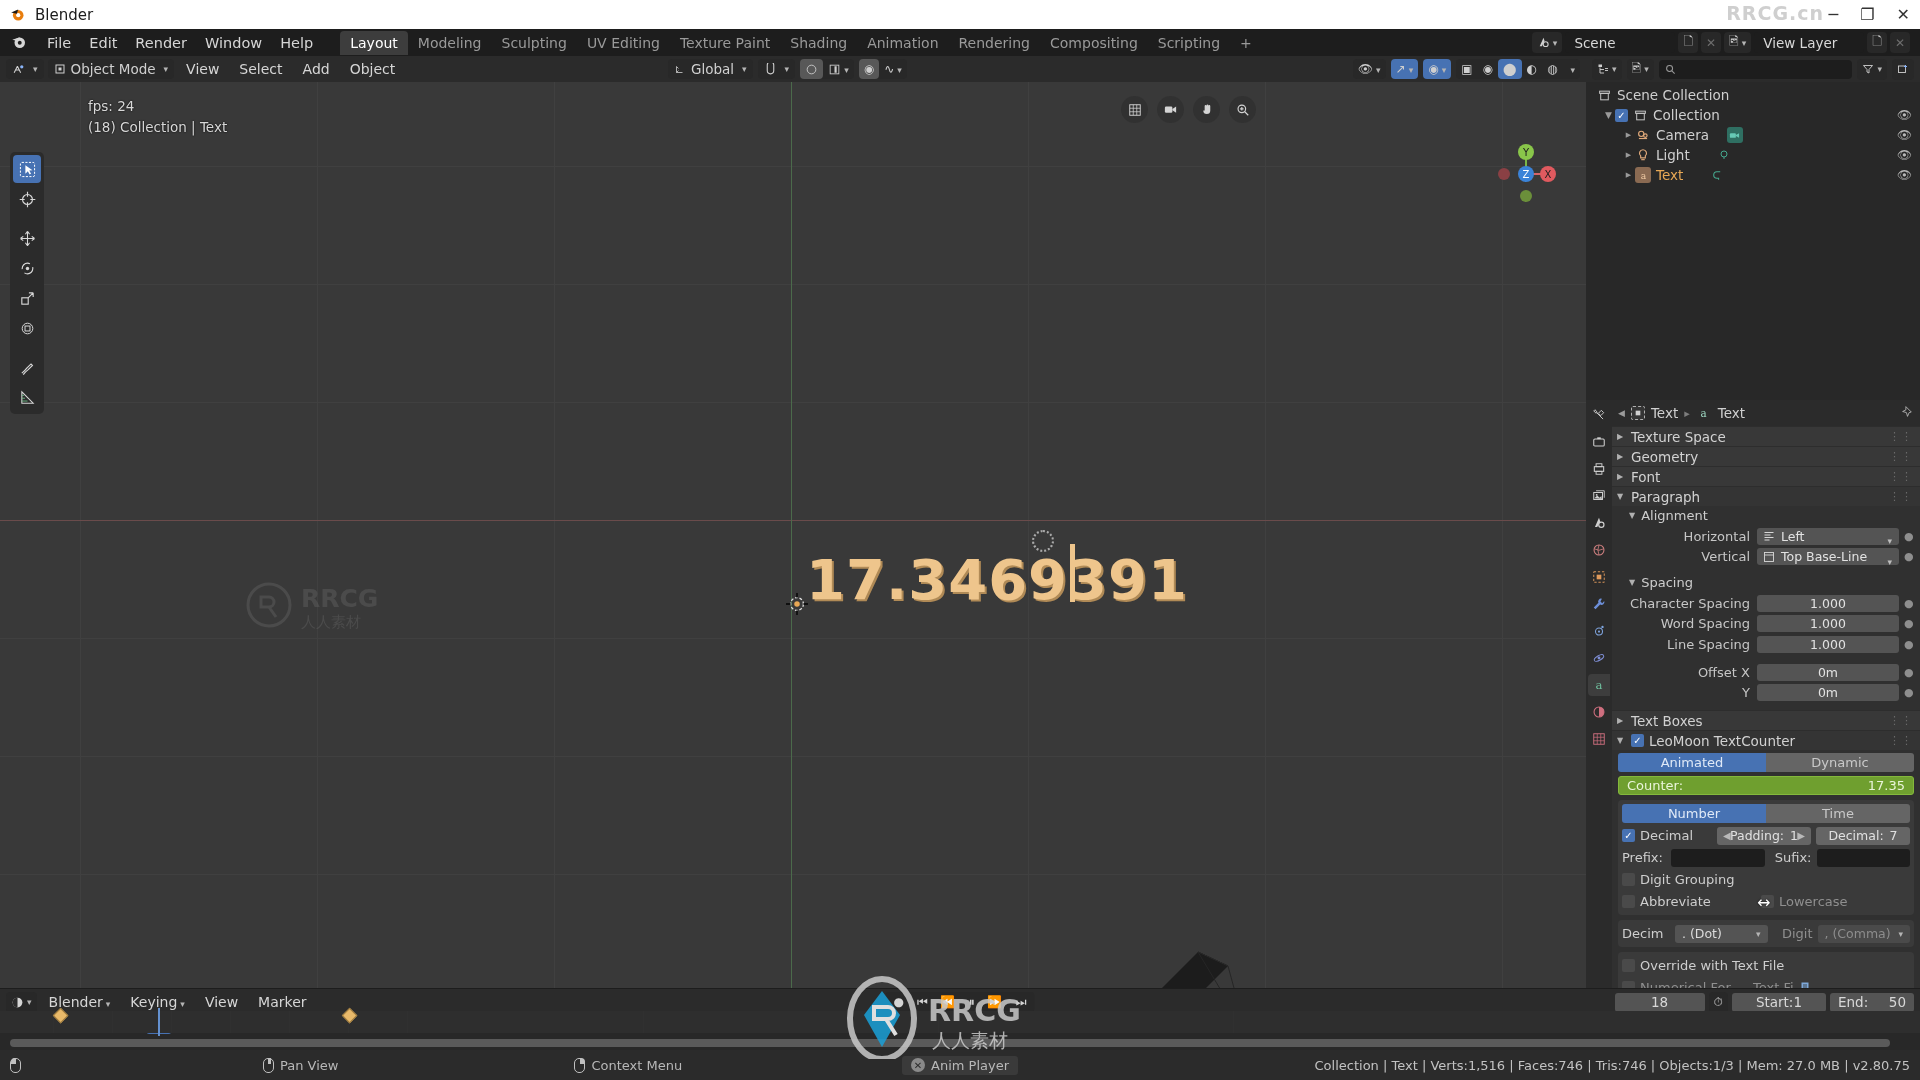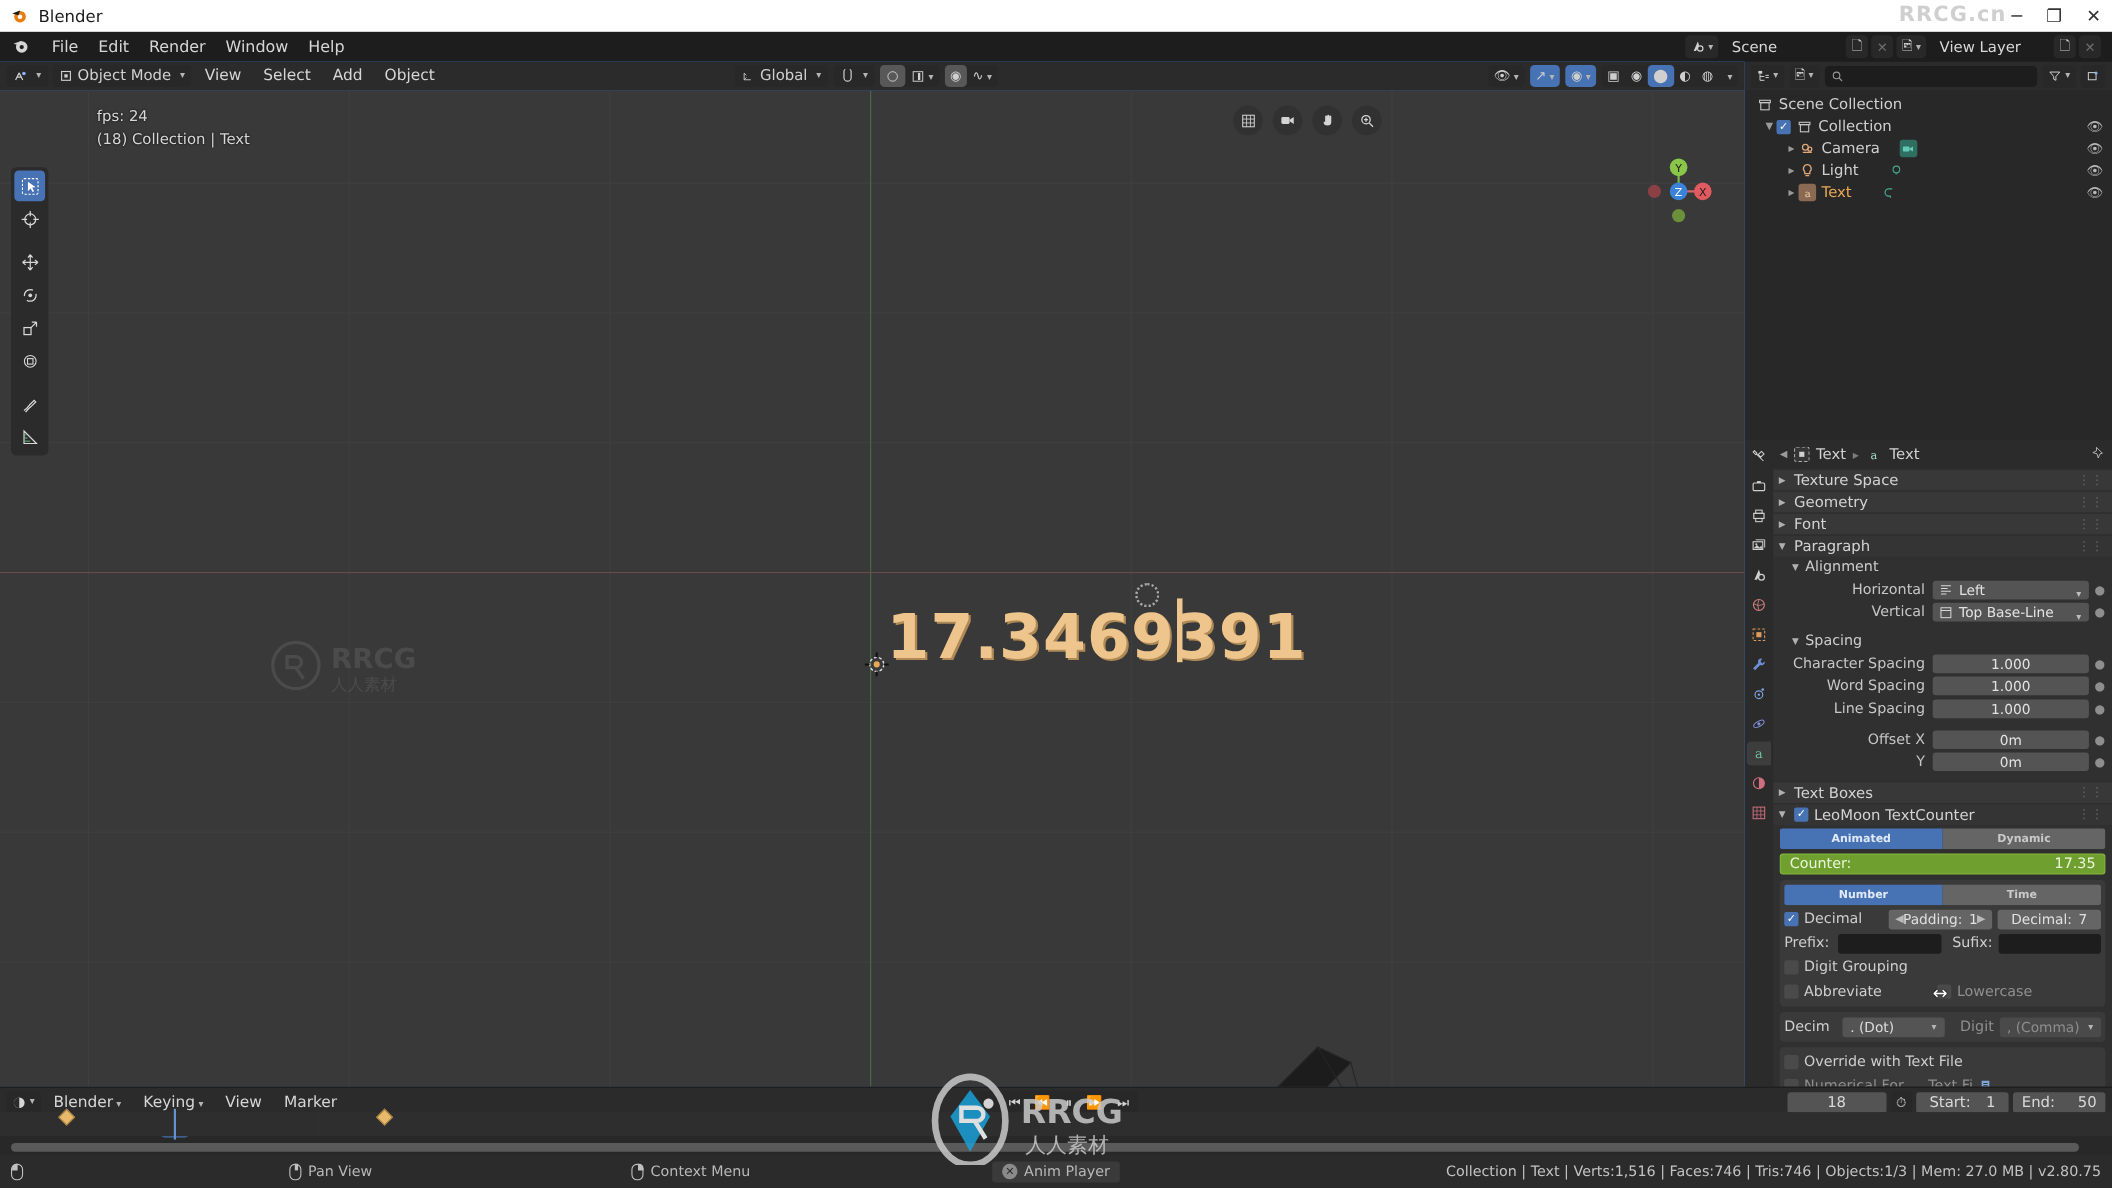--- a/index.html
+++ b/index.html
@@ -127,21 +127,21 @@
     align-items:center; justify-content:center; font-size:12.5px; color:#e2e2e2;
     position:relative;}
   .pfield.left { justify-content:flex-start; padding-left:6px; gap:6px;}
   .pfield .dd::after{content:"\25BE";position:absolute;right:7px;font-size:9px;color:#bdbdbd;}
   .pdot { width:9px; text-align:center; color:#8e8e8e; font-size:11px; flex:0 0 9px;}
 
   
   .lm-wrap { margin:3px 6px 0 6px; }
   .lm-seg { display:flex; height:19px; border-radius:3px; overflow:hidden; }
   .lm-seg > div { flex:1; display:flex; align-items:center; justify-content:center;
-    font-size:10px;font-weight:bold; }
+    font-size:13px; }
   .lm-seg .sel { background:#4772b3; color:#dfe9f7; }
   .lm-seg .unsel { background:#656565; color:#c9c9c9; }
   .lm-counter { height:19px; background:#6f9f2f; border-radius:3px; display:flex;
     align-items:center; justify-content:space-between; padding:0 8px; font-size:13px;
     color:#eaf5da; margin-top:4px; border:1px solid #84b83c;}
   .lm-box { background:#3a3a3a; border-radius:4px; padding:4px; margin-top:5px; }
   .lm-line { display:flex; align-items:center; gap:5px; height:19px; margin-top:3px;}
   .cb { width:13px;height:13px;border-radius:2px;background:#545454;flex:0 0 13px;
     display:flex;align-items:center;justify-content:center;font-size:10px;color:#fff;}
   .cb.on { background:#4772b3; }
@@ -232,20 +232,33 @@
         <circle cx="13" cy="13" r="2.6" fill="#1d1d1d"></circle>
         <path d="M3 9 L13 5.5 L11 11 Z" fill="#d6d6d6"></path>
       </svg>
   </span>
   <span class="menu-item">File</span>
   <span class="menu-item">Edit</span>
   <span class="menu-item">Render</span>
   <span class="menu-item">Window</span>
   <span class="menu-item">Help</span>
 
+  <div class="ws-tabs">
+    <span class="ws-tab active">Layout</span>
+    <span class="ws-tab">Modeling</span>
+    <span class="ws-tab">Sculpting</span>
+    <span class="ws-tab">UV Editing</span>
+    <span class="ws-tab">Texture Paint</span>
+    <span class="ws-tab">Shading</span>
+    <span class="ws-tab">Animation</span>
+    <span class="ws-tab">Rendering</span>
+    <span class="ws-tab">Compositing</span>
+    <span class="ws-tab">Scripting</span>
+    <span class="ws-tab">+</span>
+  </div>
 
   <div class="topbar-right">
     <span class="icon-btn chev">
       <svg width="13" height="13" viewBox="0 0 24 24">
           <path d="M5 19 L12 3 L14 9 L9 19 Z" fill="#d0d0d0"></path>
           <circle cx="16" cy="15" r="4.5" fill="none" stroke="#d0d0d0" stroke-width="2"></circle>
         </svg>
     </span>
     <span class="val-field">Scene</span>
     <span class="icon-btn">🗋</span>
@@ -895,21 +908,21 @@
       <span class="tl-pb">⏮</span>
       <span class="tl-pb">⏪</span>
       <span class="tl-pb">⏸</span>
       <span class="tl-pb">⏩</span>
       <span class="tl-pb">⏭</span>
     </div>
 
     <div class="tl-right">
       <span class="val-field" style="justify-content:center;min-width:90px;background:#545454;border-radius:3px;height:19px;">18</span>
       <span class="icon-btn">⏱</span>
-      <span class="val-field" style="min-width:84px;background:#545454;border-radius:3px;height:19px;justify-content:space-between;padding:0 12px;">
+      <span class="val-field" style="min-width:84px;background:#545454;border-radius:3px;height:19px;justify-content:space-between;padding:0 24px;">
         <span>Start:</span>
         <span>1</span>
       </span>
       <span class="val-field" style="min-width:84px;background:#545454;border-radius:3px;height:19px;justify-content:space-between;padding:0 8px;">
         <span>End:</span>
         <span>50</span>
       </span>
     </div>
   </div>
 

